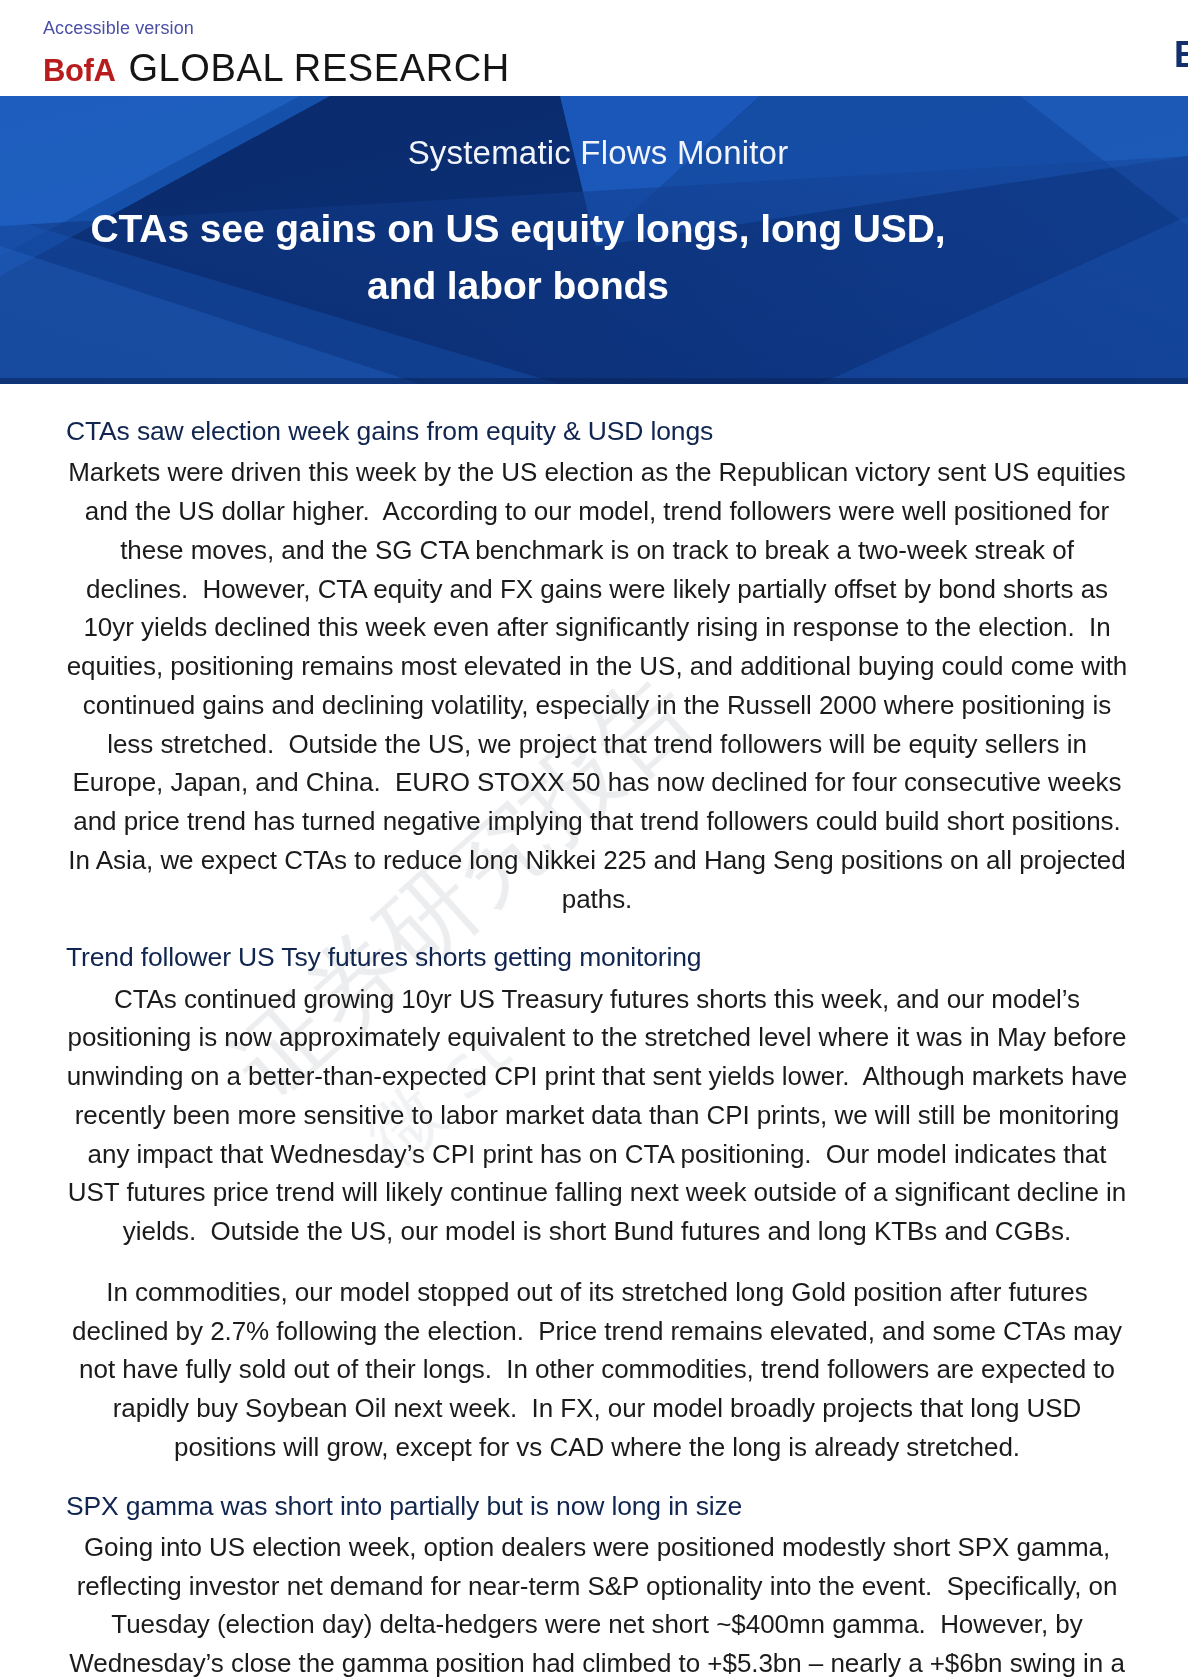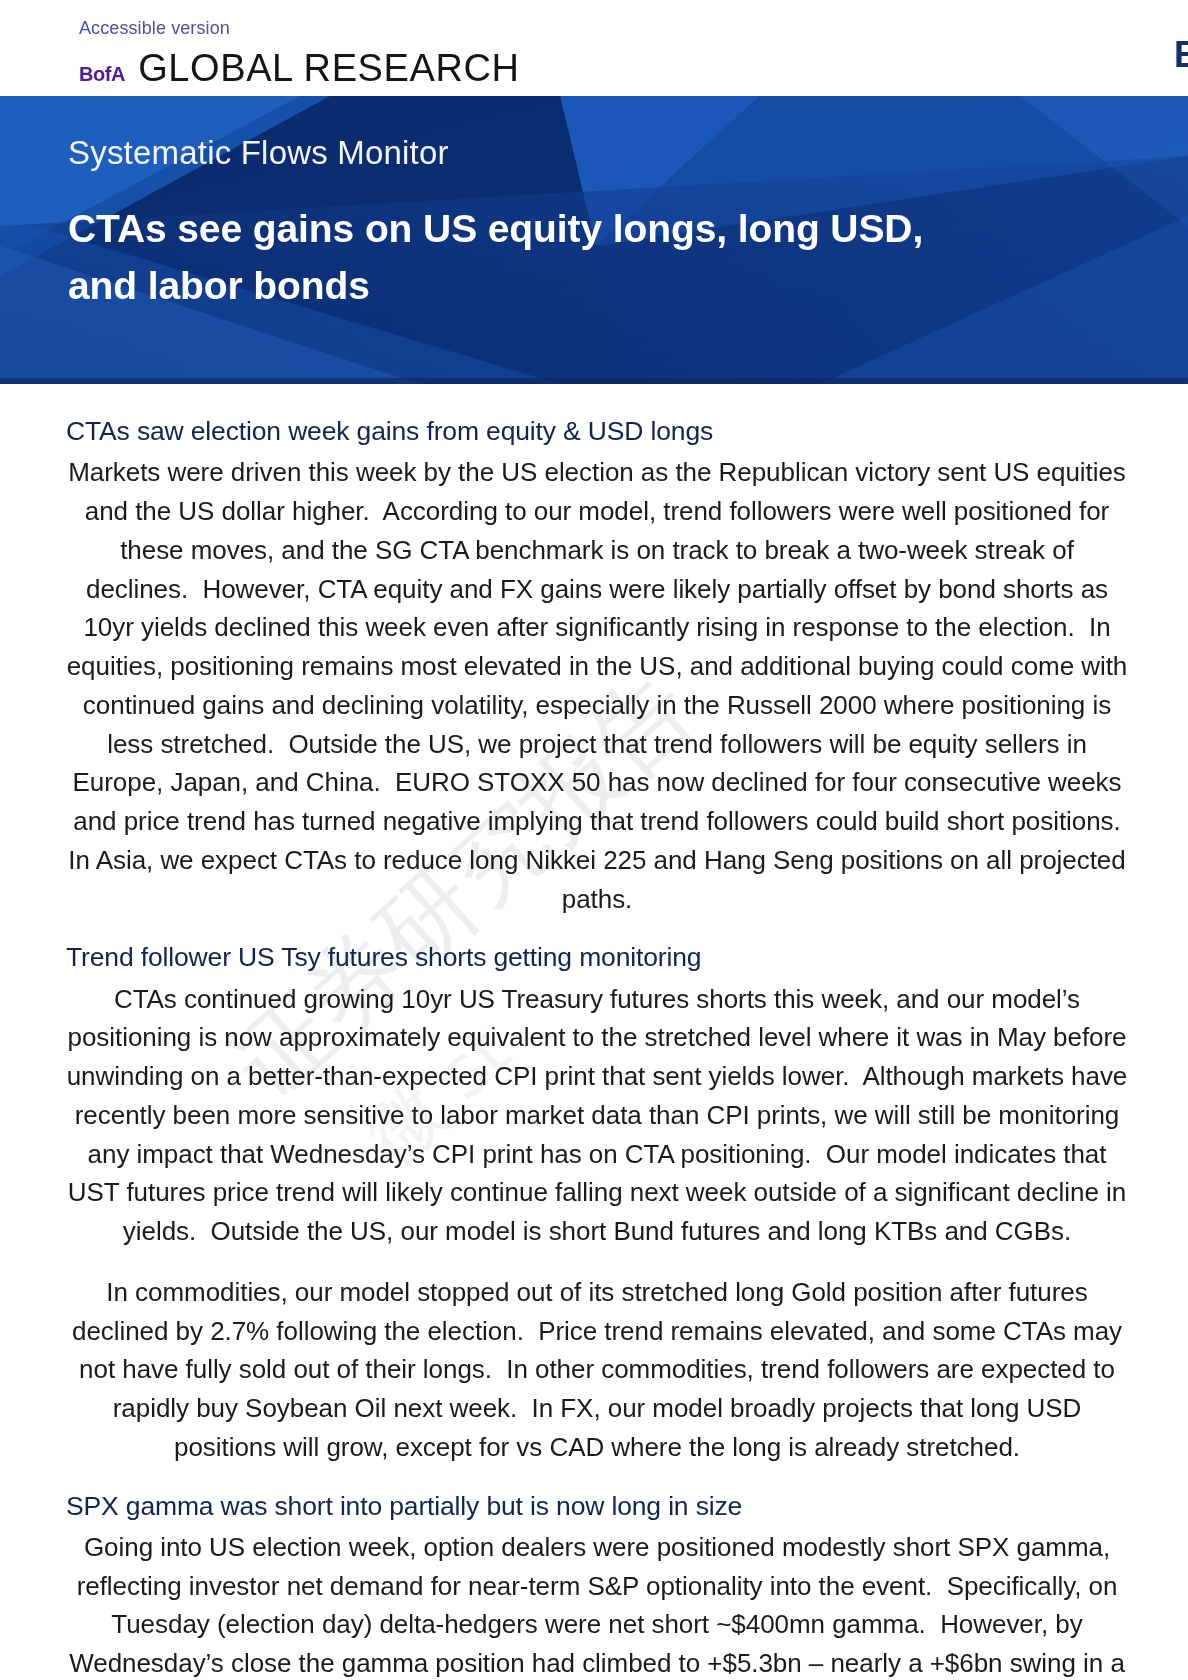--- a/index.html
+++ b/index.html
@@ -17,42 +17,42 @@
     width: 1188px;
     height: 1680px;
     background: #ffffff;
     overflow: hidden;
   }
 
   
   .masthead {
     position: relative;
     height: 96px;
-    padding: 18px 0 0 79px;
+    padding: 18px 0 0 43px;
   }
 
   .accessible-link {
     font-size: 18px;
     color: #4a4fa8;
     letter-spacing: 0.1px;
     line-height: 1.2;
     display: inline-block;
     text-decoration: none;
   }
 
   .brand-row {
     margin-top: 7px;
     display: flex;
     align-items: baseline;
   }
 
   .brand-bofa {
-    font-size: 20px;
+    font-size: 31px;
     font-weight: 700;
-    color: #4c1d95;
+    color: #b91c1c;
     letter-spacing: -0.4px;
   }
 
   .brand-global {
     font-size: 38px;
     font-weight: 400;
     color: #151515;
     letter-spacing: 0.6px;
     margin-left: 13px;
   }
@@ -83,20 +83,21 @@
     position: absolute;
     inset: 0;
     width: 100%;
     height: 100%;
   }
 
   .hero-content {
     position: relative;
     z-index: 3;
     padding: 36px 60px 0 68px;
+    text-align: center;
   }
 
   .hero-kicker {
     font-size: 33px;
     font-weight: 400;
     color: #f2f5fb;
     letter-spacing: 0.2px;
     line-height: 1.25;
   }
 

